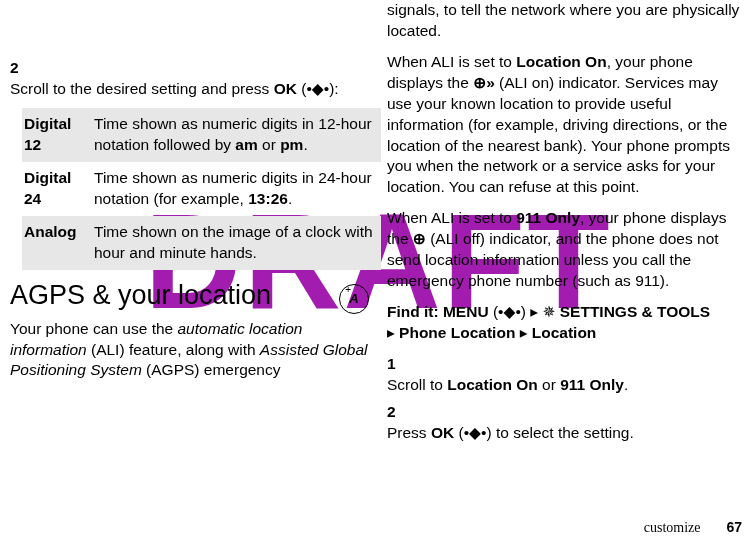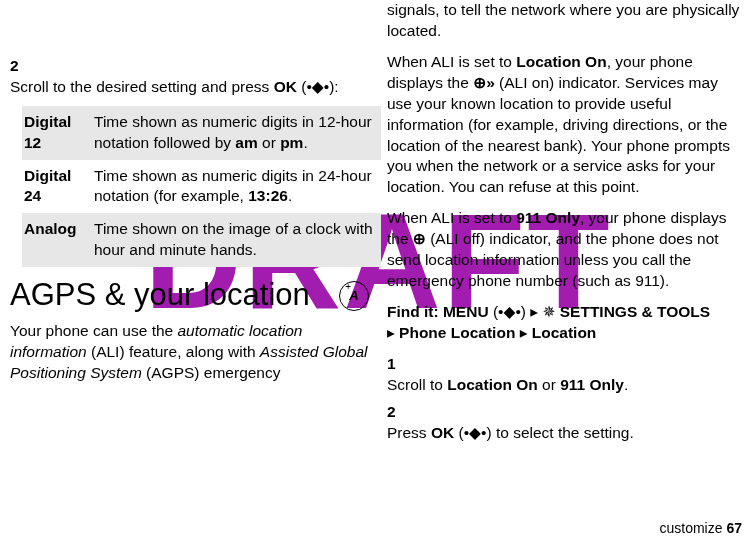--- a/index.html
+++ b/index.html
@@ -44,42 +44,42 @@
   .step .txt { display: inline-block; width: calc(100% - 24px); vertical-align: top; }
   .cond { font-family: "Arial Narrow", Arial, sans-serif; font-stretch: condensed; font-weight: bold; letter-spacing: 0; }
   .cond-reg { font-family: "Arial Narrow", Arial, sans-serif; font-stretch: condensed; letter-spacing: 0; }
   table.opts { width: 100%; border-collapse: collapse; margin: 8px 12px 10px; }
   table.opts td { padding: 6px 6px 6px 2px; vertical-align: top; }
   table.opts tr:nth-child(odd) td { background: #e7e7e8; }
   table.opts td.k { width: 70px; font-family: "Arial Narrow", Arial, sans-serif; font-stretch: condensed; font-weight: bold; }
   h2.sec {
     font-family: Arial, sans-serif;
     font-weight: normal;
-    font-size: 31px;
+    font-size: 27px;
     line-height: 1.15;
     margin: 6px 0 8px;
   }
   .icon-badge {
     float: right;
     width: 30px; height: 30px;
     border: 1.5px solid #000;
     border-radius: 50%;
     display: flex; align-items: center; justify-content: center;
     font-size: 13px;
     margin-top: 4px;
   }
   p.body { margin-bottom: 10px; }
   .ali-on, .ali-off { font-family: Arial, sans-serif; }
   .footer {
     position: absolute;
     right: 14px;
     bottom: 8px;
     font-size: 14px;
   }
-  .footer .lbl { margin-right: 0; }
+  .footer .lbl { margin-right: 22px; font-family: Liberation Serif, serif; }
   .footer .pg { font-weight: bold; margin-top: 13px; }
   .glyph { font-weight: bold; }
 </style>
 </head>
 <body>
 
 <div class="watermark">DRAFT</div>
 
 <div class="page">
 

